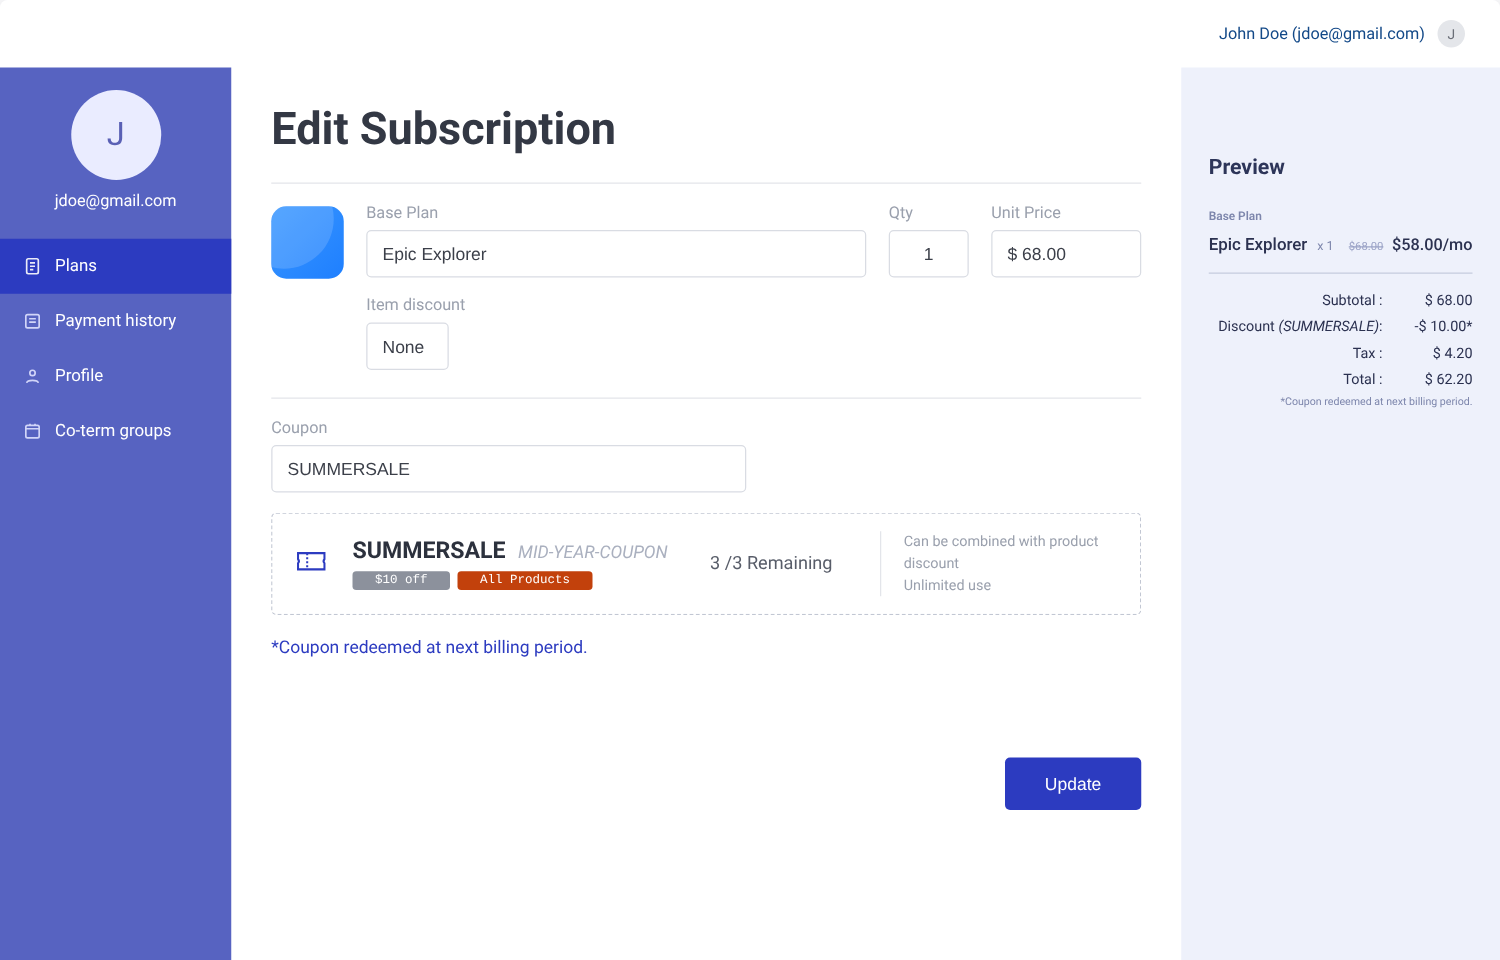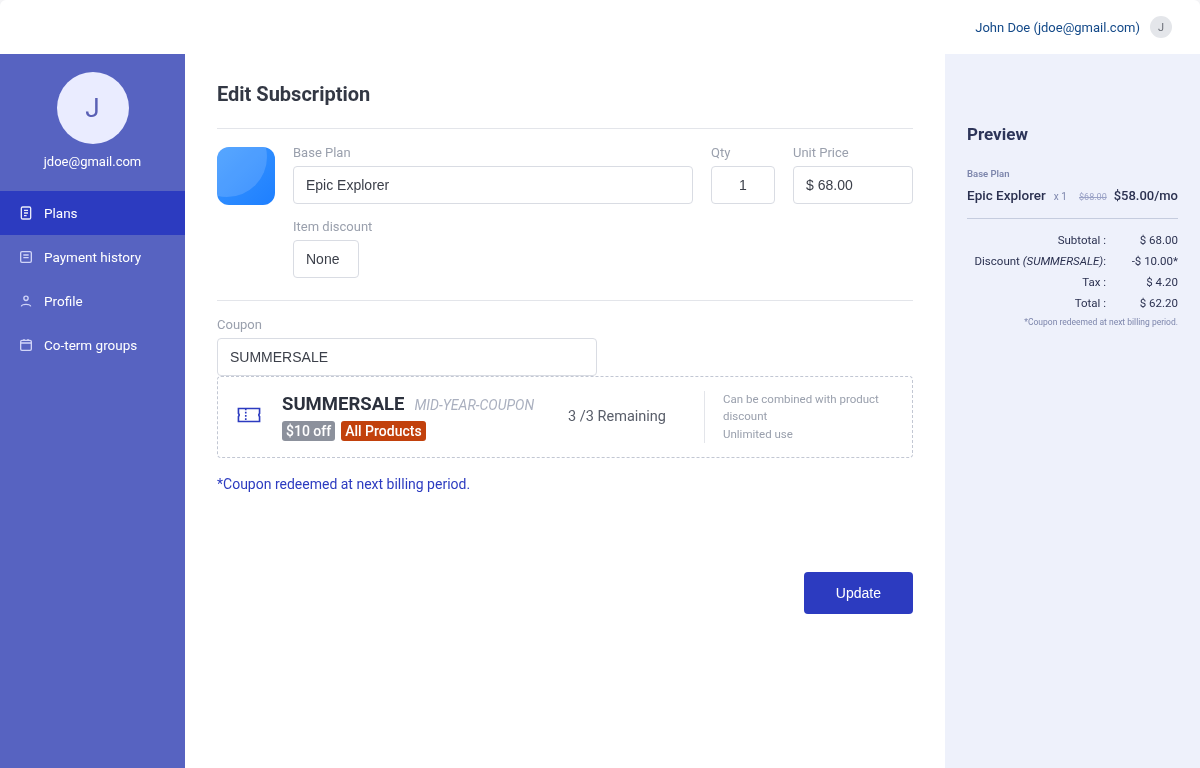--- a/index.html
+++ b/index.html
@@ -86,21 +86,21 @@
     opacity: 0.9;
   }
   
   .content {
     flex: 1;
     padding: 28px 32px 20px 32px;
     overflow: auto;
     min-width: 0;
   }
   h1.page-title {
-    font-size: 20px;
+    font-size: 36px;
     font-weight: 700;
     color: #333844;
     margin-bottom: 22px;
   }
   hr.sep {
     border: none;
     border-top: 1px solid #e3e5ea;
     margin: 0 0 16px 0;
   }
   .row {
@@ -143,20 +143,21 @@
     width: 100%;
   }
   .input.small { width: 64px; text-align:center; }
   .input.price { width: 120px; }
   .discount-field { margin-top: 14px; margin-left: 76px; }
   .discount-field .input { width: 66px; }
   .coupon-section { margin-top: 10px; }
   .coupon-section .input { width: 380px; }
 
   .coupon-card {
+    margin-top: 16px;
     border: 1px dashed #c2c7d3;
     border-radius: 4px;
     padding: 14px 18px;
     display: flex;
     align-items: center;
     gap: 20px;
   }
   .coupon-icon svg { width: 26px; height: 20px; }
   .coupon-info { flex: 0 0 auto; }
   .coupon-code {
@@ -166,25 +167,26 @@
     display:inline;
   }
   .coupon-sub {
     font-size: 14px;
     font-style: italic;
     color: #aab0bf;
     margin-left: 6px;
   }
   .badges { margin-top: 6px; display:flex; gap:6px; }
   .badge {
-    font-size: 14px;
-    padding: 2px 4px;
+    font-size: 10px;
+    padding: 2px 18px;
     border-radius: 3px;
     color: #fff;
     font-weight: 500;
+    font-family: Liberation Mono, monospace;
   }
   .badge.gray { background: #8c919c; }
   .badge.blue { background: #c2410c; }
   .remaining {
     font-size: 14.5px;
     color: #585d69;
     margin-left: auto;
     padding-right: 18px;
   }
   .coupon-meta {

